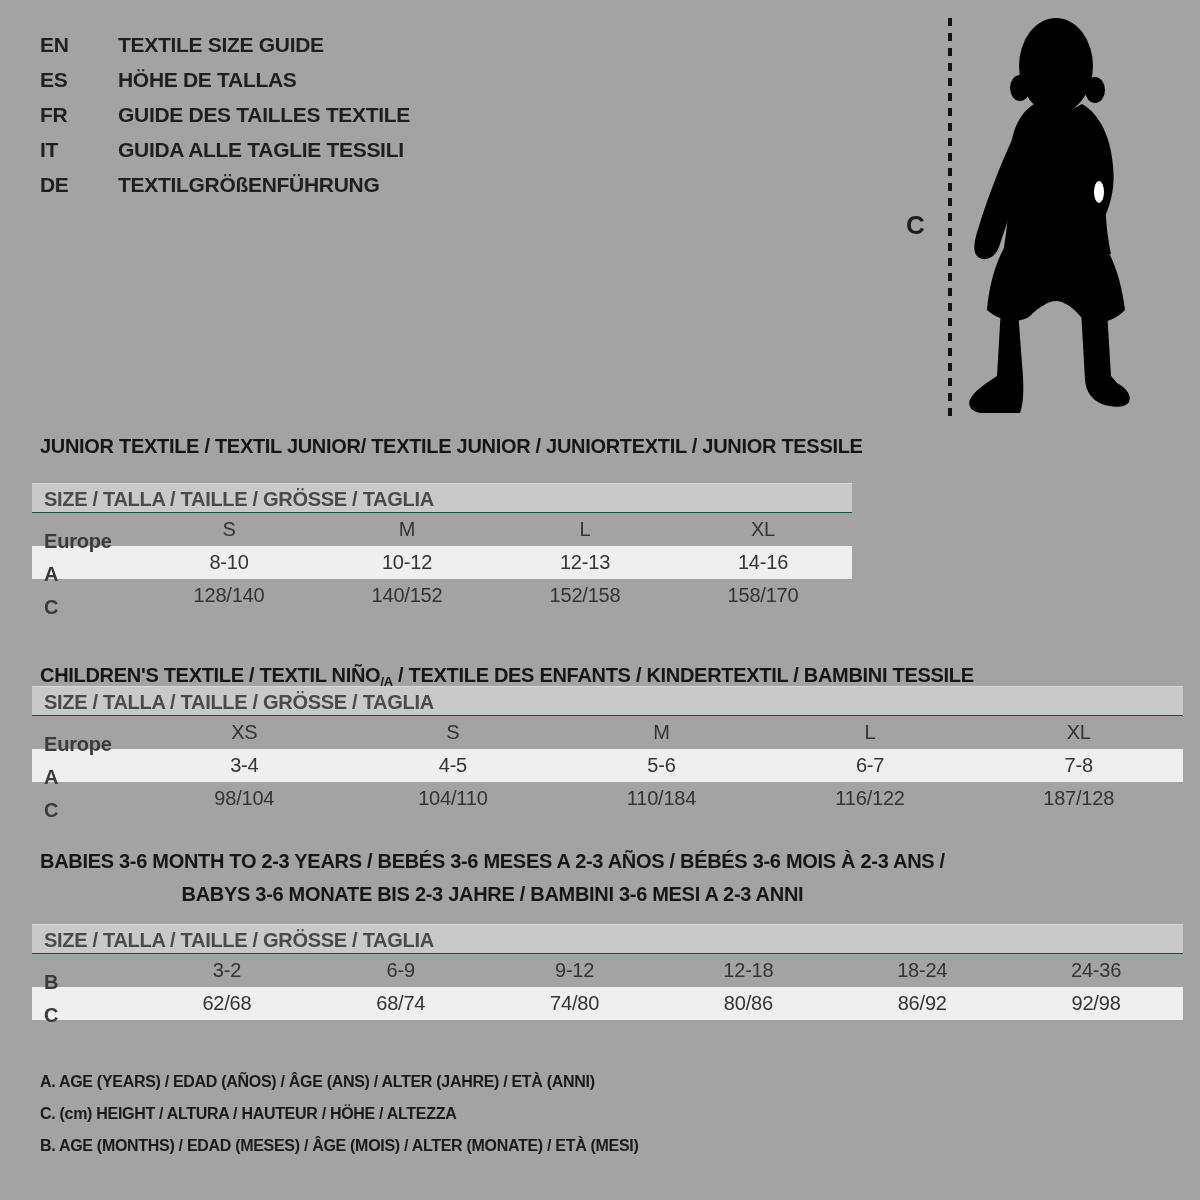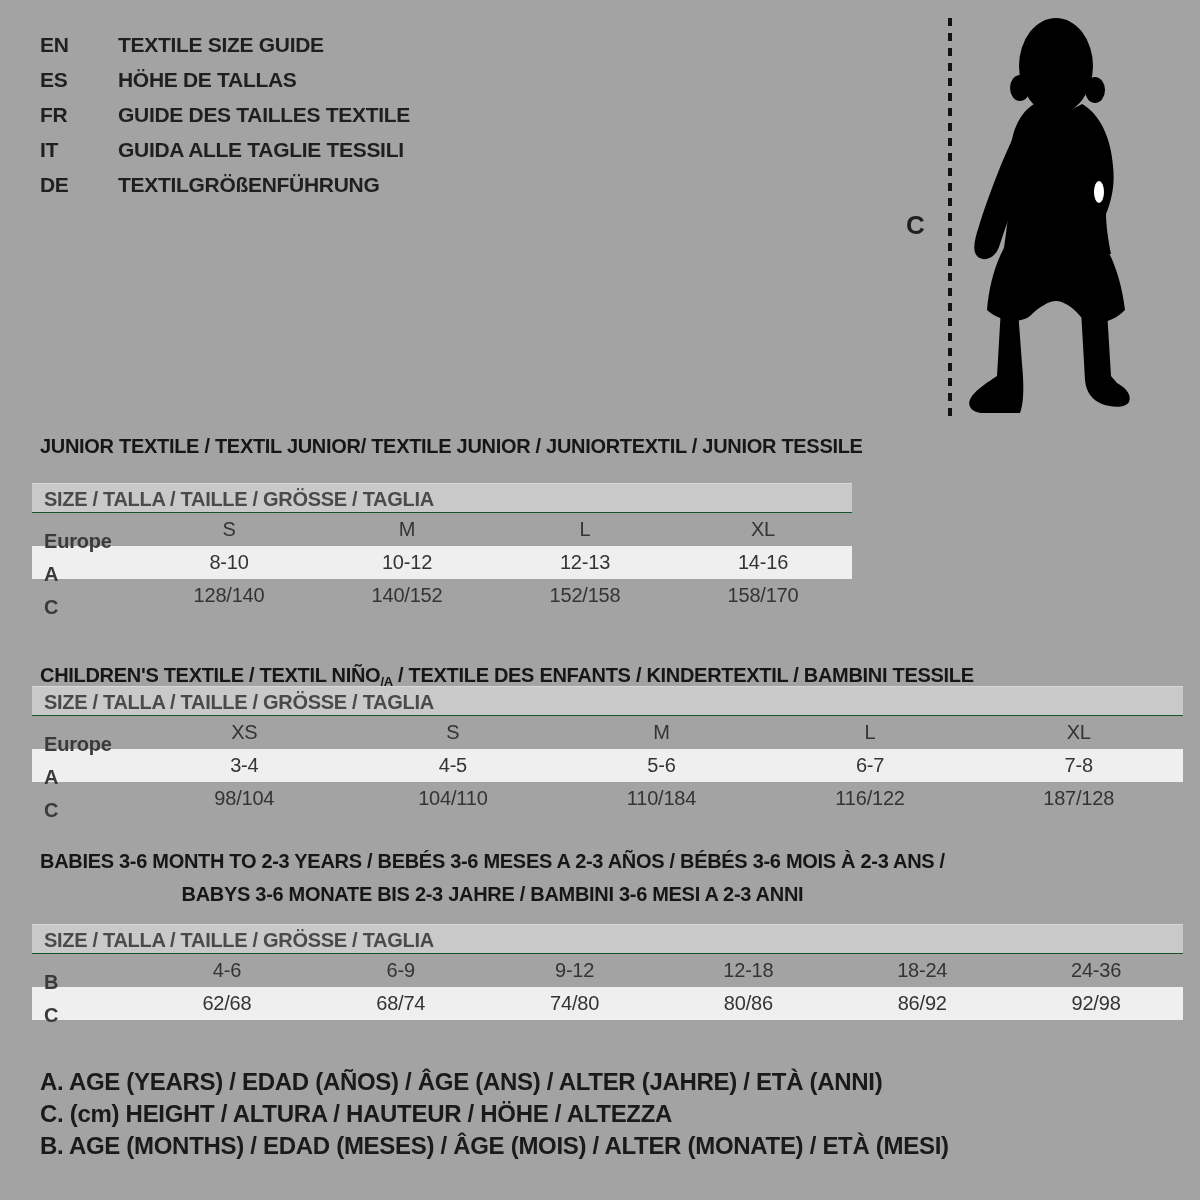--- a/index.html
+++ b/index.html
@@ -30,21 +30,21 @@
     border-top:1px solid #d8d8d8;border-bottom:1px solid #14532d;box-sizing:border-box;
   }
   .trow{display:flex;height:33px;line-height:33px;font-size:20px;color:#343434;letter-spacing:-0.2px;}
   .trow.shaded{background:#efefef;}
   .rlabel{flex:0 0 96px;padding-left:12px;font-weight:700;color:#3a3a3a;margin-top:12px;}
   .cell{flex:1;text-align:center;font-weight:400;}
   .w-junior{width:820px;}
   .w-wide{width:1151px;}
   
   .legend{position:absolute;left:40px;top:1066px;}
-  .legend-row{height:32px;line-height:32px;font-size:24px;font-weight:700;letter-spacing:-0.3px;color:#1a1a1a;}
+  .legend-row{height:32px;line-height:32px;font-size:16px;font-weight:700;letter-spacing:-0.3px;color:#1a1a1a;}
 </style>
 </head>
 <body>
 
 <div class="page">
 
   <div class="lang-list">
     <div class="lang-row">
       <span class="lang-code">EN</span>
       <span class="lang-label">TEXTILE SIZE GUIDE</span>
@@ -144,21 +144,21 @@
 
   <div class="sec-title" style="top:845px;">
     <div class="title-line">BABIES 3-6 MONTH TO 2-3 YEARS / BEBÉS 3-6 MESES A 2-3 AÑOS / BÉBÉS 3-6 MOIS À 2-3 ANS /</div>
     <div class="title-line">BABYS 3-6 MONATE BIS 2-3 JAHRE / BAMBINI 3-6 MESI A 2-3 ANNI</div>
   </div>
   <div class="stable w-wide" style="top:924px;">
     <div class="thead">SIZE / TALLA / TAILLE / GRÖSSE / TAGLIA</div>
     <div>
         <div class="trow">
           <span class="rlabel">B</span>
-          <span class="cell">4-6</span>
+          <span class="cell">3-2</span>
           <span class="cell">6-9</span>
           <span class="cell">9-12</span>
           <span class="cell">12-18</span>
           <span class="cell">18-24</span>
           <span class="cell">24-36</span>
         </div>
         <div class="trow shaded">
           <span class="rlabel">C</span>
           <span class="cell">62/68</span>
           <span class="cell">68/74</span>

